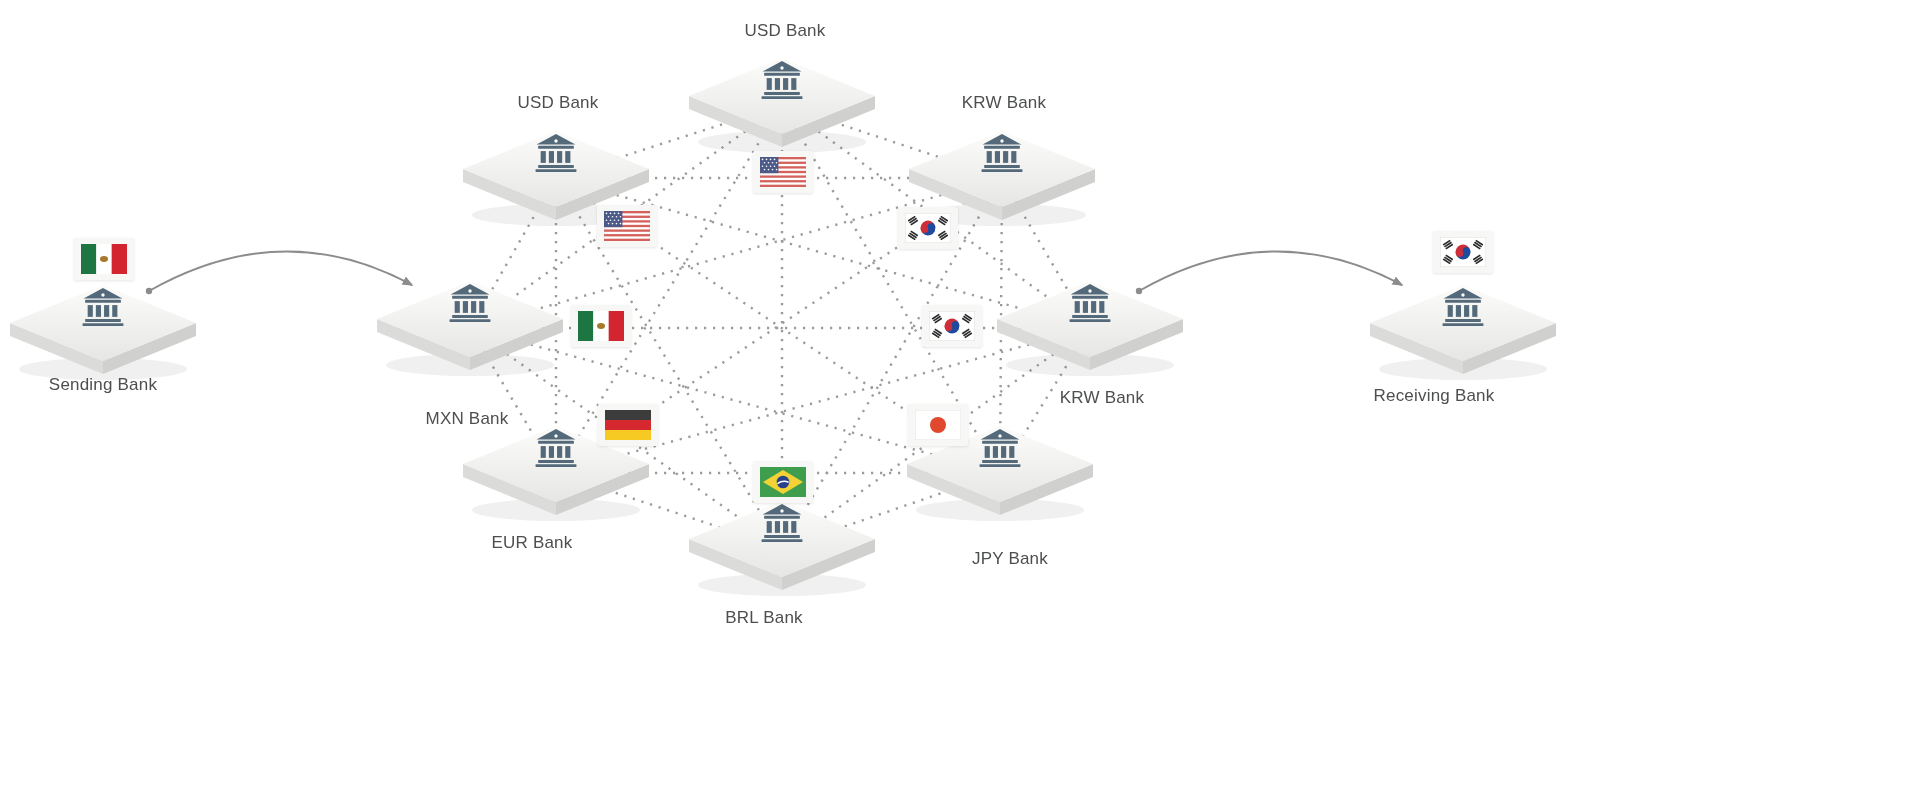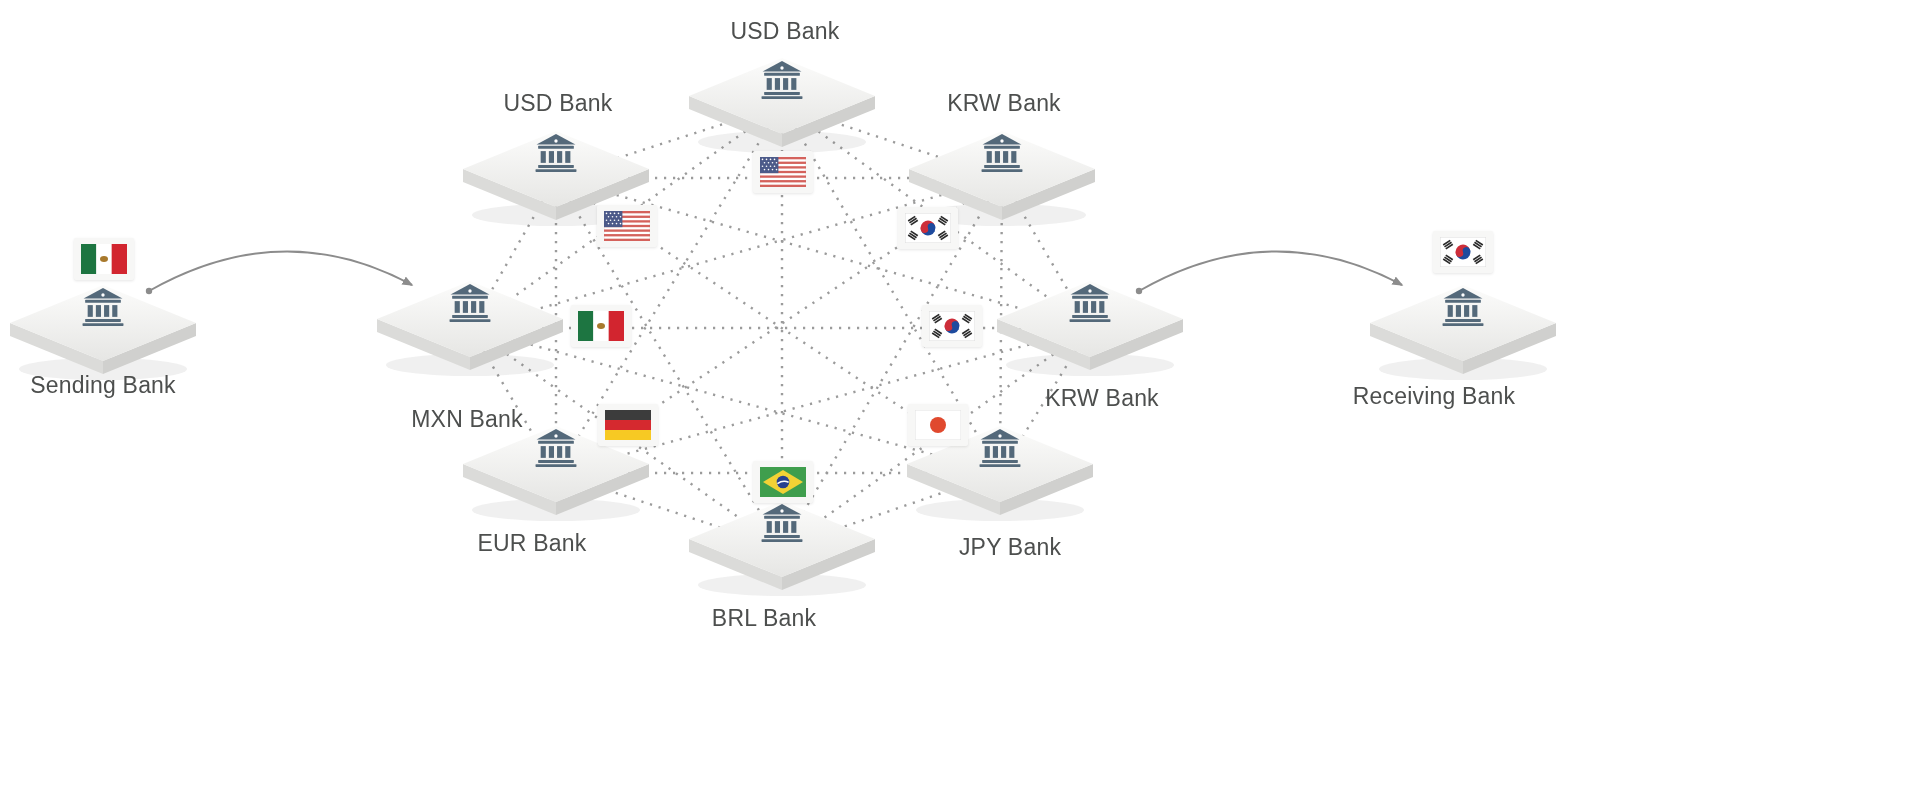--- a/index.html
+++ b/index.html
@@ -38,21 +38,21 @@
     position:absolute; transform:translate(-50%,-50%);
     z-index:3; line-height:0;
     background:#f7f7f6; padding:6px 7px;
     border-radius:2px;
     box-shadow:0 1px 3px rgba(0,0,0,0.10);
   }
 
   .node-label {
     position:absolute; transform:translate(-50%,-50%);
     z-index:4; white-space:nowrap;
-    font-size:23px; letter-spacing:0.2px;
+    font-size:17px; letter-spacing:0.2px;
     color:var(--label-color,#4d4f4e);
   }
 </style>
 </head>
 <body>
 
 <div class="canvas">
 
   <svg class="defs-svg" aria-hidden="true">
     <defs>
@@ -342,17 +342,17 @@
       </svg>
   </div>
 
   <div class="node-label" style="left:103px;top:385px">Sending Bank</div>
   <div class="node-label" style="left:467px;top:419px">MXN Bank</div>
   <div class="node-label" style="left:558px;top:103px">USD Bank</div>
   <div class="node-label" style="left:785px;top:31px">USD Bank</div>
   <div class="node-label" style="left:1004px;top:103px">KRW Bank</div>
   <div class="node-label" style="left:1102px;top:398px">KRW Bank</div>
   <div class="node-label" style="left:532px;top:543px">EUR Bank</div>
-  <div class="node-label" style="left:1010px;top:547px">JPY Bank</div>
+  <div class="node-label" style="left:1010px;top:559px">JPY Bank</div>
   <div class="node-label" style="left:764px;top:618px">BRL Bank</div>
   <div class="node-label" style="left:1434px;top:396px">Receiving Bank</div>
 
 </div>
 
 </body></html>

